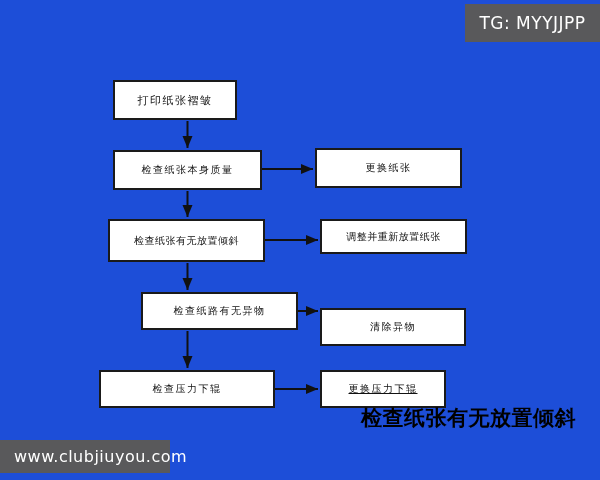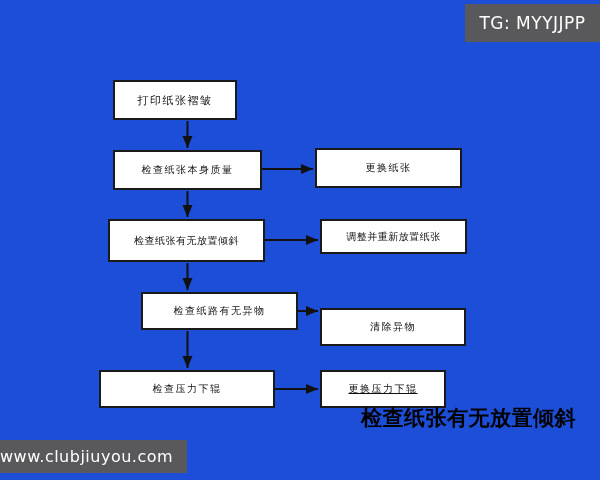--- a/index.html
+++ b/index.html
@@ -6,21 +6,21 @@
   #stage{
     position:relative;width:600px;height:480px;background:#1d4ed8;overflow:hidden;
     font-family:"DejaVu Sans",sans-serif;
   }
   .banner{
     position:absolute;background:#59595b;color:#ffffff;
     display:flex;align-items:center;
     font-family:"DejaVu Sans",sans-serif;font-size:17px;letter-spacing:0.5px;
   }
   .banner.tg{left:465px;top:4px;width:135px;height:38px;justify-content:center;}
-  .banner.url{left:0px;top:440px;width:187px;height:33px;box-sizing:border-box;font-size:16px;}
+  .banner.url{left:0px;top:440px;width:170px;height:33px;padding-left:14px;box-sizing:border-box;font-size:16px;}
   .node{
     position:absolute;background:#ffffff;border:2px solid #1a1a1a;
     display:flex;align-items:center;justify-content:center;
     font-family:"DejaVu Serif",serif;color:#111111;
     font-size:10px;letter-spacing:1.5px;white-space:nowrap;box-sizing:border-box;
   }
   
   .n-start {left:113px;top:80px; width:124px;height:40px;font-size:11px;}
   .n-c1    {left:113px;top:150px;width:149px;height:40px;}
   .n-c2    {left:108px;top:219px;width:157px;height:43px;letter-spacing:0.5px;}

